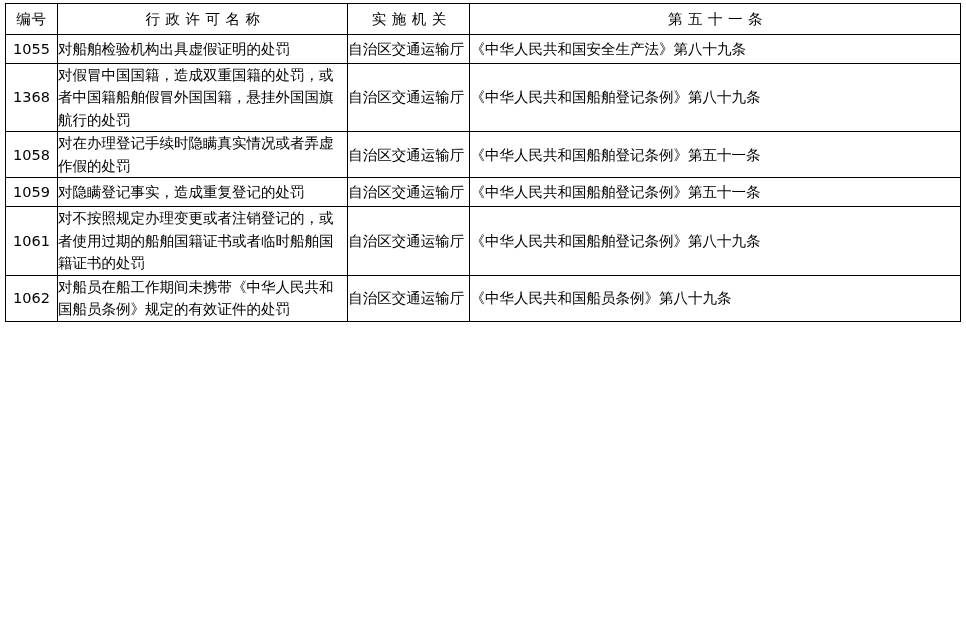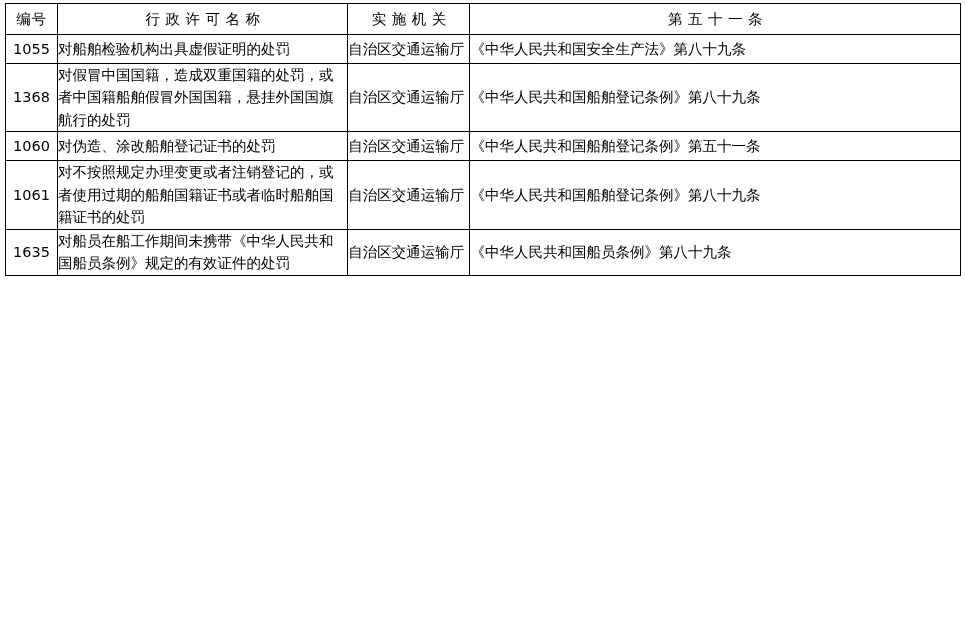--- a/index.html
+++ b/index.html
@@ -102,32 +102,38 @@
         <td class="cell-org">自治区交通运输厅</td>
         <td class="cell-law">《中华人民共和国安全生产法》第八十九条</td>
       </tr>
       <tr>
         <td class="cell-num">1368</td>
         <td class="cell-name">对假冒中国国籍，造成双重国籍的处罚，或者中国籍船舶假冒外国国籍，悬挂外国国旗航行的处罚</td>
         <td class="cell-org">自治区交通运输厅</td>
         <td class="cell-law">《中华人民共和国船舶登记条例》第八十九条</td>
       </tr>
       <tr>
-        <td class="cell-num">1060</td>
-        <td class="cell-name">对伪造、涂改船舶登记证书的处罚</td>
+        <td class="cell-num">1058</td>
+        <td class="cell-name">对在办理登记手续时隐瞒真实情况或者弄虚作假的处罚</td>
+        <td class="cell-org">自治区交通运输厅</td>
+        <td class="cell-law">《中华人民共和国船舶登记条例》第五十一条</td>
+      </tr>
+      <tr>
+        <td class="cell-num">1059</td>
+        <td class="cell-name">对隐瞒登记事实，造成重复登记的处罚</td>
         <td class="cell-org">自治区交通运输厅</td>
         <td class="cell-law">《中华人民共和国船舶登记条例》第五十一条</td>
       </tr>
       <tr>
         <td class="cell-num">1061</td>
         <td class="cell-name">对不按照规定办理变更或者注销登记的，或者使用过期的船舶国籍证书或者临时船舶国籍证书的处罚</td>
         <td class="cell-org">自治区交通运输厅</td>
         <td class="cell-law">《中华人民共和国船舶登记条例》第八十九条</td>
       </tr>
       <tr>
-        <td class="cell-num">1635</td>
+        <td class="cell-num">1062</td>
         <td class="cell-name">对船员在船工作期间未携带《中华人民共和国船员条例》规定的有效证件的处罚</td>
         <td class="cell-org">自治区交通运输厅</td>
         <td class="cell-law">《中华人民共和国船员条例》第八十九条</td>
       </tr>
     </tbody>
   </table>
 </div>
 
 </body></html>

